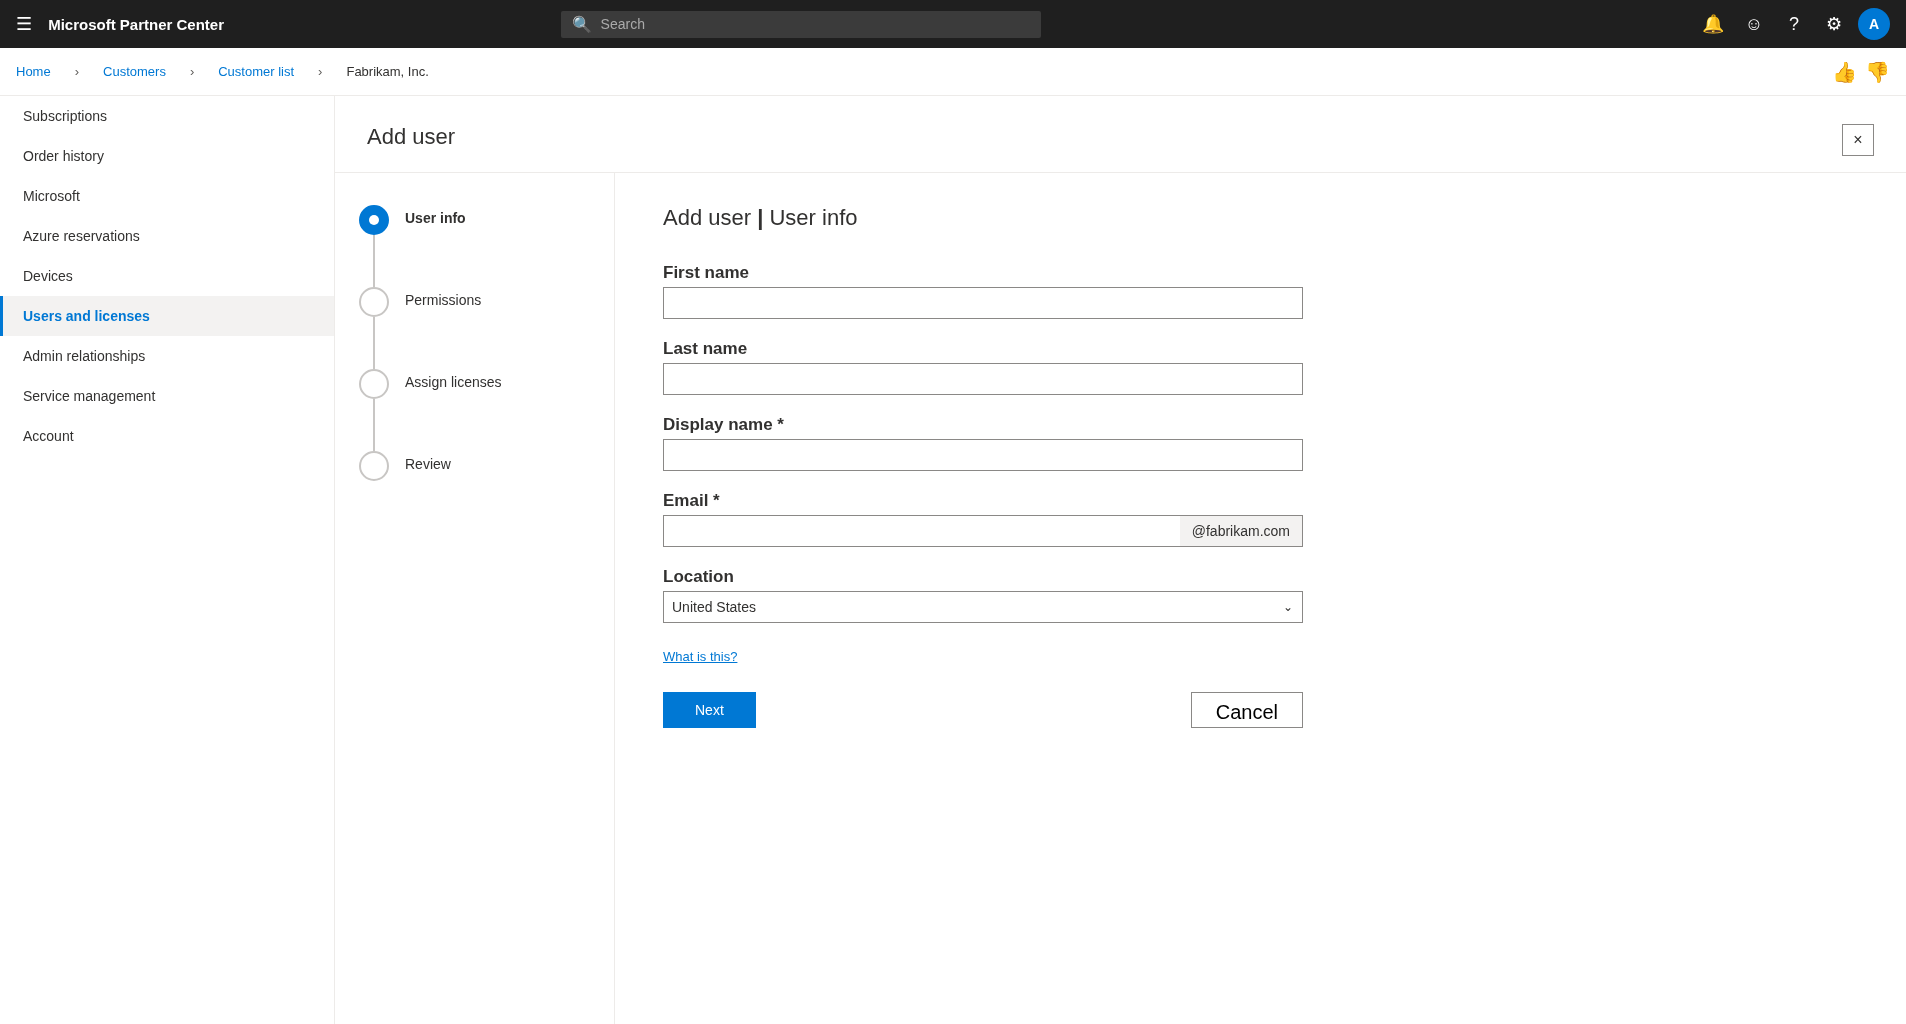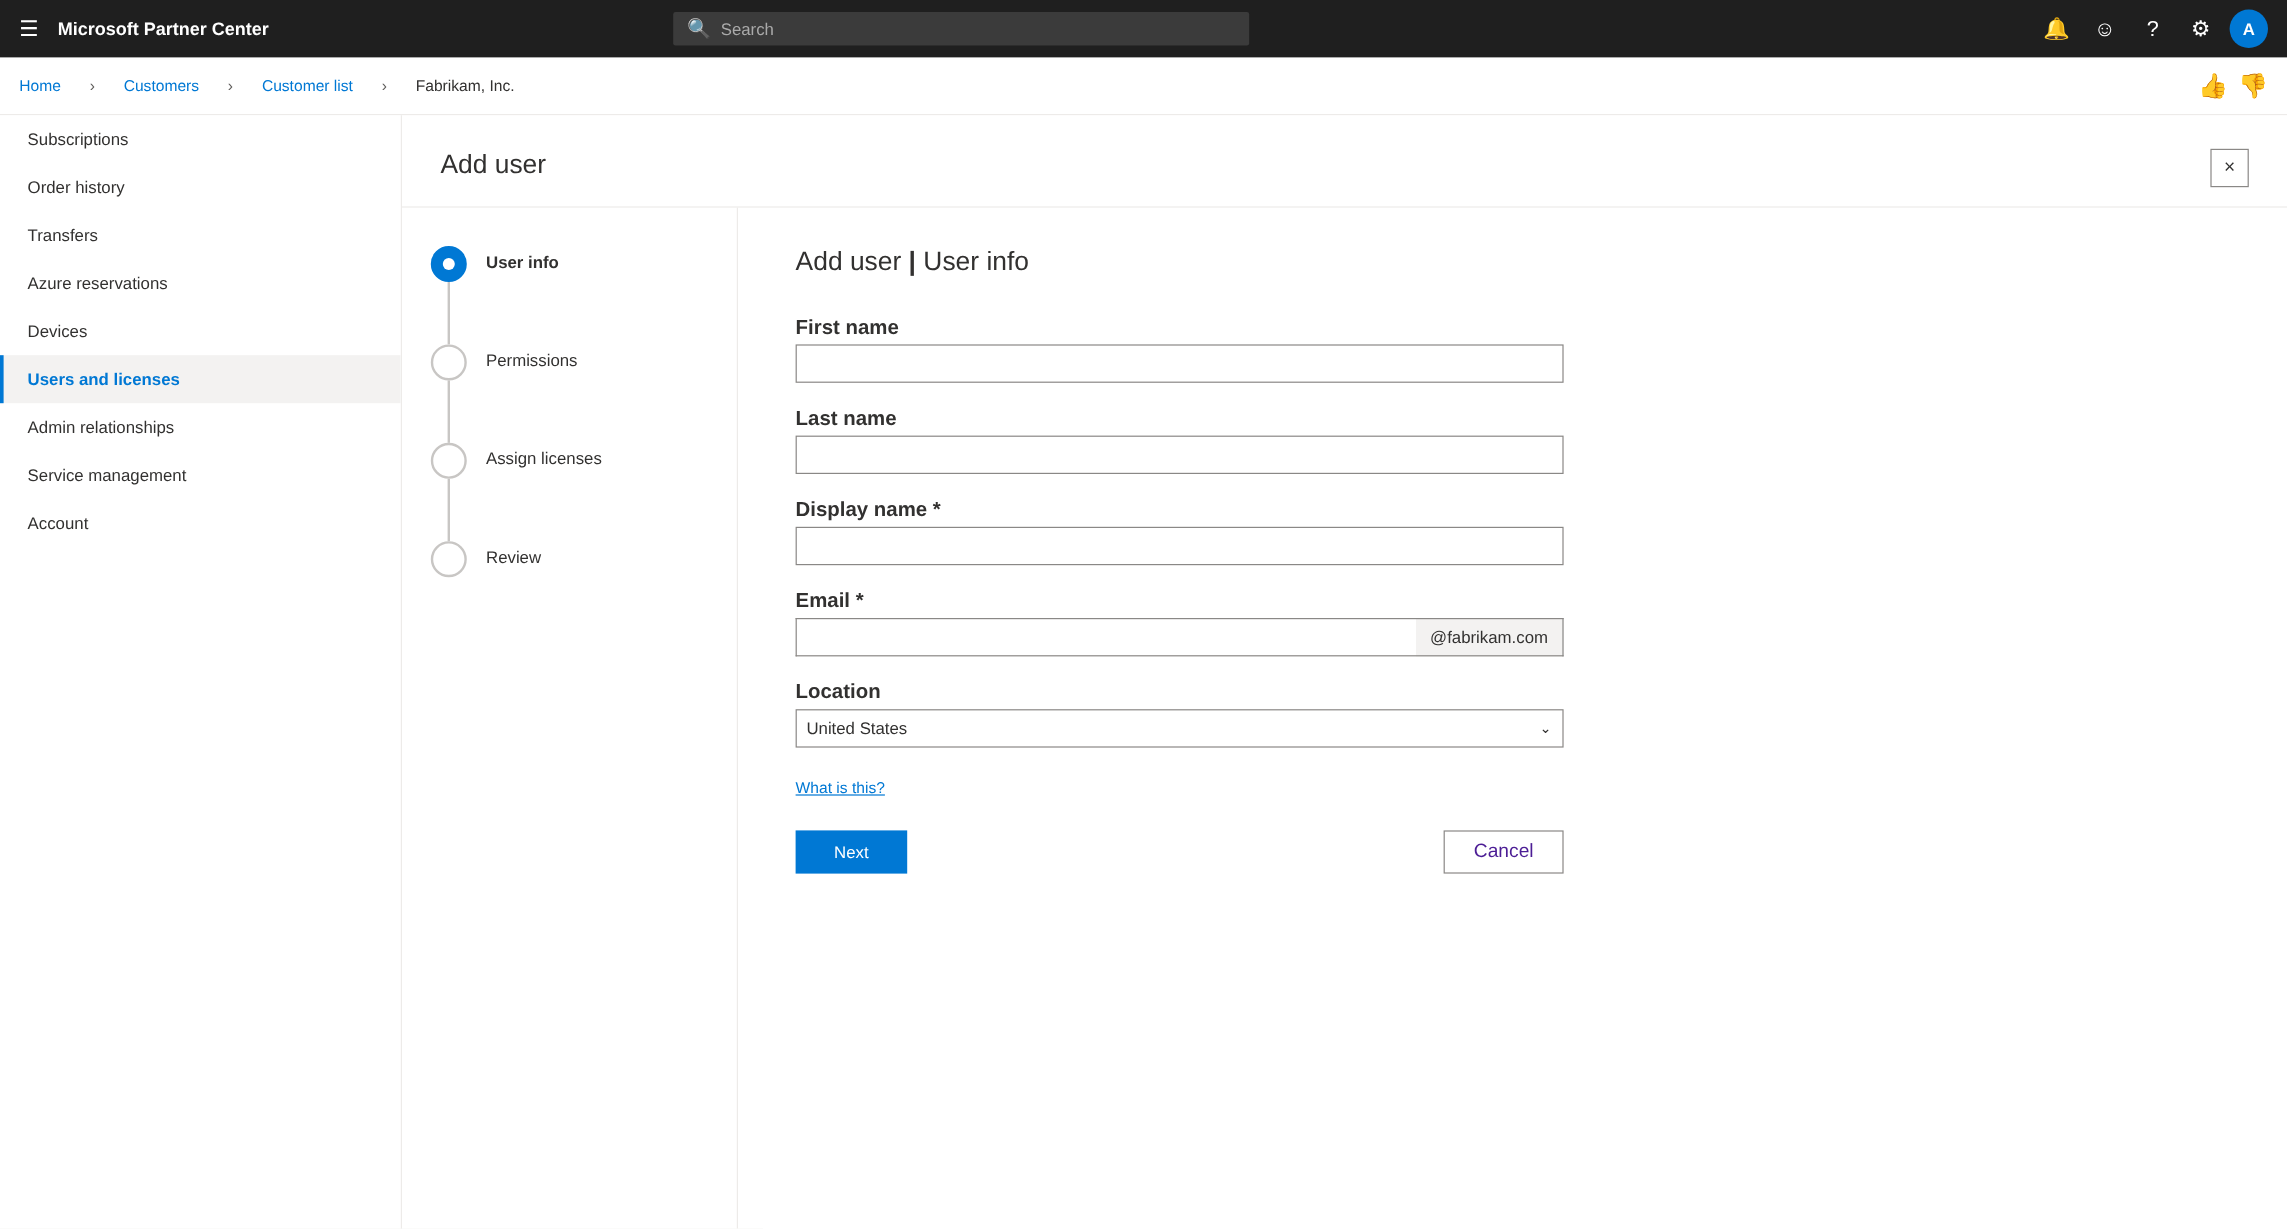--- a/index.html
+++ b/index.html
@@ -301,24 +301,24 @@
       border: none;
       padding: 8px 32px;
       font-size: 14px;
       font-family: 'Segoe UI', sans-serif;
       cursor: pointer;
       height: 36px;
     }
 
     .btn-cancel {
       background: white;
-      color: #4c1d95;
+      color: #000000;
       border: 1px solid #8a8886;
       padding: 8px 24px;
-      font-size: 16px;
+      font-size: 20px;
       font-family: 'Segoe UI', sans-serif;
       cursor: pointer;
       height: 36px;
     }
 
     
     .search-icon-svg { color: #aaa; font-size: 16px; }
   </style>
 </head>
 <body>
@@ -356,21 +356,21 @@
 <div class="main-layout">
 
   <aside class="sidebar">
     <div class="sidebar-item">
       <span>Subscriptions</span>
     </div>
     <div class="sidebar-item">
       <span>Order history</span>
     </div>
     <div class="sidebar-item">
-      <span>Transfers</span>
+      <span>Microsoft</span>
     </div>
     <div class="sidebar-item">
       <span>Azure reservations</span>
     </div>
     <div class="sidebar-item">
       <span>Devices</span>
     </div>
     <div class="sidebar-item active">
       <span>Users and licenses</span>
     </div>

